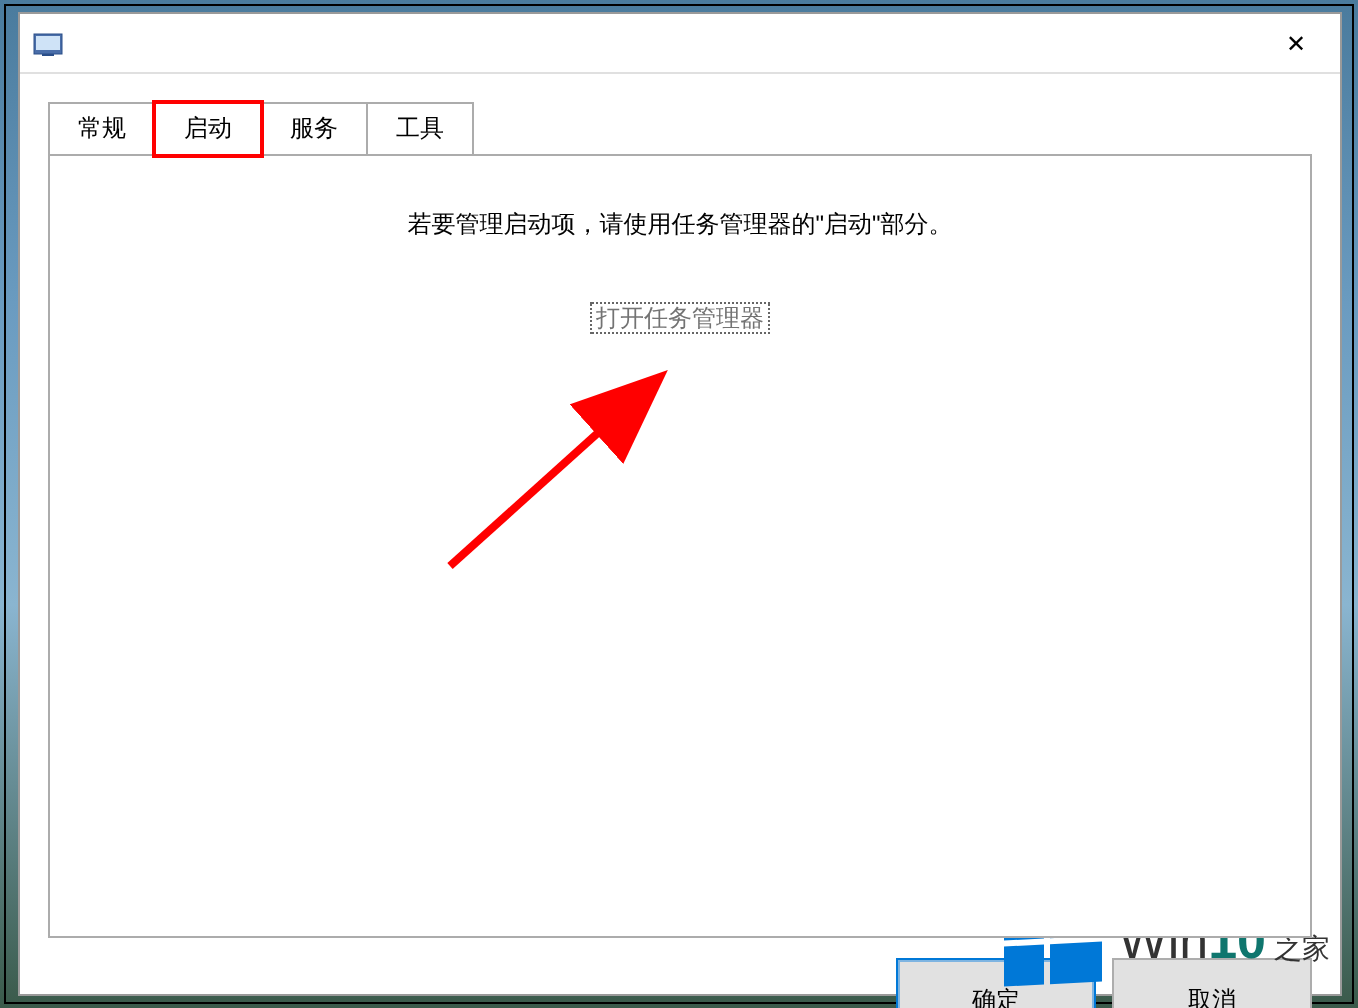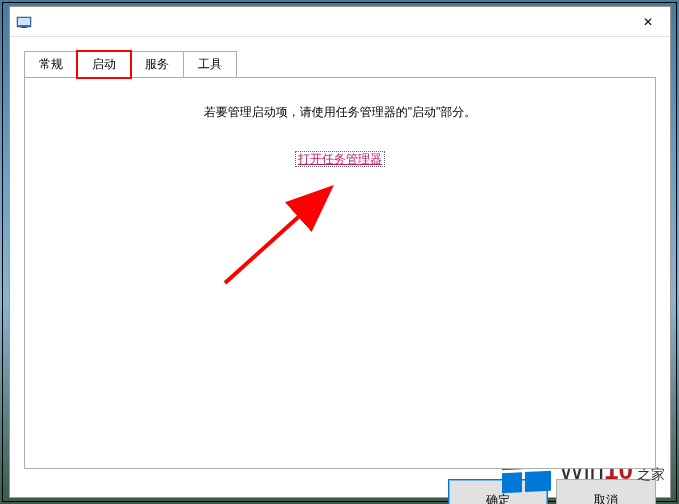--- a/index.html
+++ b/index.html
@@ -90,22 +90,21 @@
     text-align: center;
     margin-top: 26px;
     color: #000;
     font-size: 12px;
   }
   .link-wrap {
     text-align: center;
     margin-top: 30px;
   }
   .link {
-    color: #be185d;
-    text-decoration: underline;
+    color: #737373;
     font-size: 12px;
     border: 1px dotted #666;
     padding: 0 2px;
     cursor: pointer;
   }
   .arrow-svg {
     position: absolute;
     left: 190px;
     top: 105px;
     pointer-events: none;
@@ -141,21 +140,21 @@
   .win-logo {
     display: grid;
     grid-template-columns: 20px 26px;
     grid-template-rows: 20px 20px;
     gap: 3px;
     transform: skewY(-3deg);
   }
   .win-logo div { background: #0078d7; }
   .wm-text { font-size: 26px; color: #333; display: flex; align-items: baseline; }
   .wm-text .t1 { font-weight: 400; }
-  .wm-text .t2 { color: #b91c1c; font-weight: 600; }
+  .wm-text .t2 { color: #0f766e; font-weight: 600; }
   .wm-text .t3 { margin-left: 4px; font-size: 14px; }
 </style>
 </head>
 <body>
 
 <div class="frame"></div>
 
 <div class="window">
   <div class="titlebar">
     <div class="title-left">

